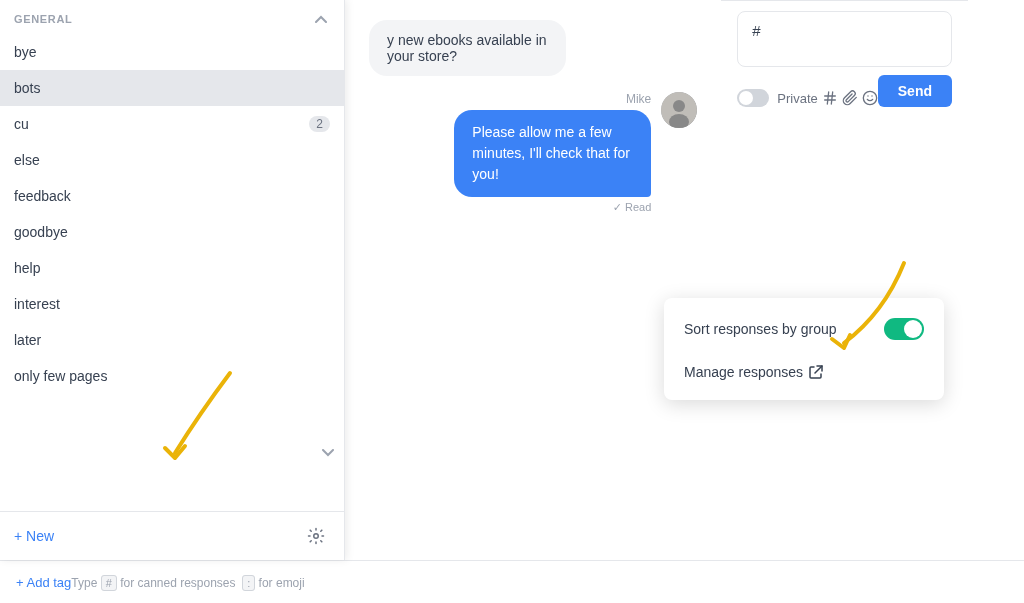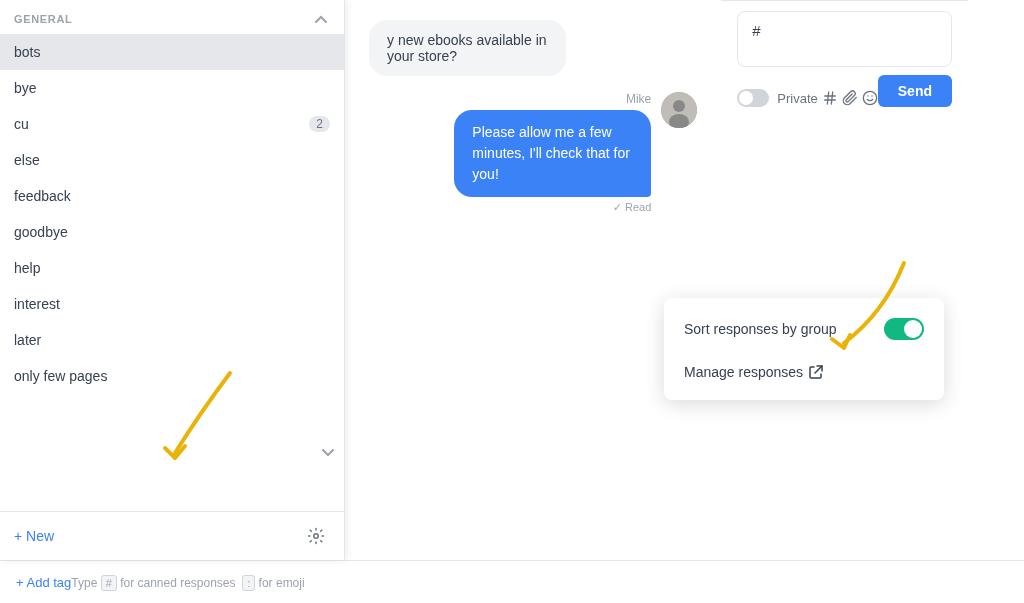--- a/index.html
+++ b/index.html
@@ -400,25 +400,25 @@
     <div class="canned-header">
       <span>GENERAL</span>
       <div class="scroll-up-btn">
         <svg width="12" height="8" viewBox="0 0 12 8">
             <path d="M1 7L6 2L11 7" stroke="#9ca3af" stroke-width="2" fill="none" stroke-linecap="round"></path>
           </svg>
       </div>
     </div>
 
     <div class="canned-list" id="canned-list">
+        <div class="canned-item">
+          <span>bye</span>
+        </div>
         <div class="canned-item selected">
           <span>bots</span>
-        </div>
-        <div class="canned-item">
-          <span>bye</span>
         </div>
         <div class="canned-item">
           <span>cu</span>
           <span class="badge">2</span>
         </div>
         <div class="canned-item">
           <span>else</span>
         </div>
         <div class="canned-item">
           <span>feedback</span>

